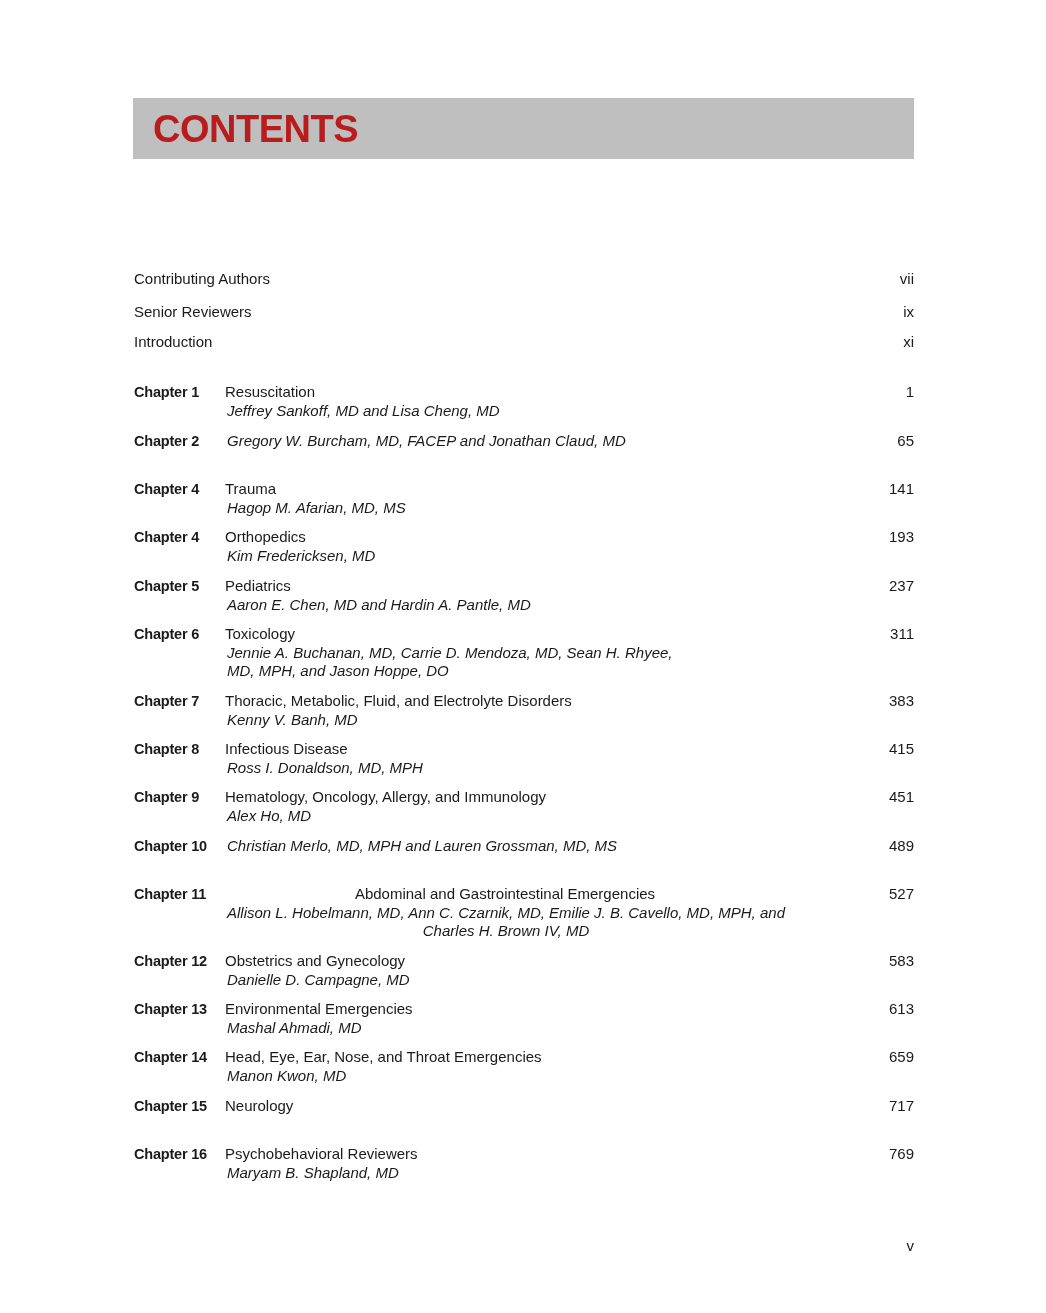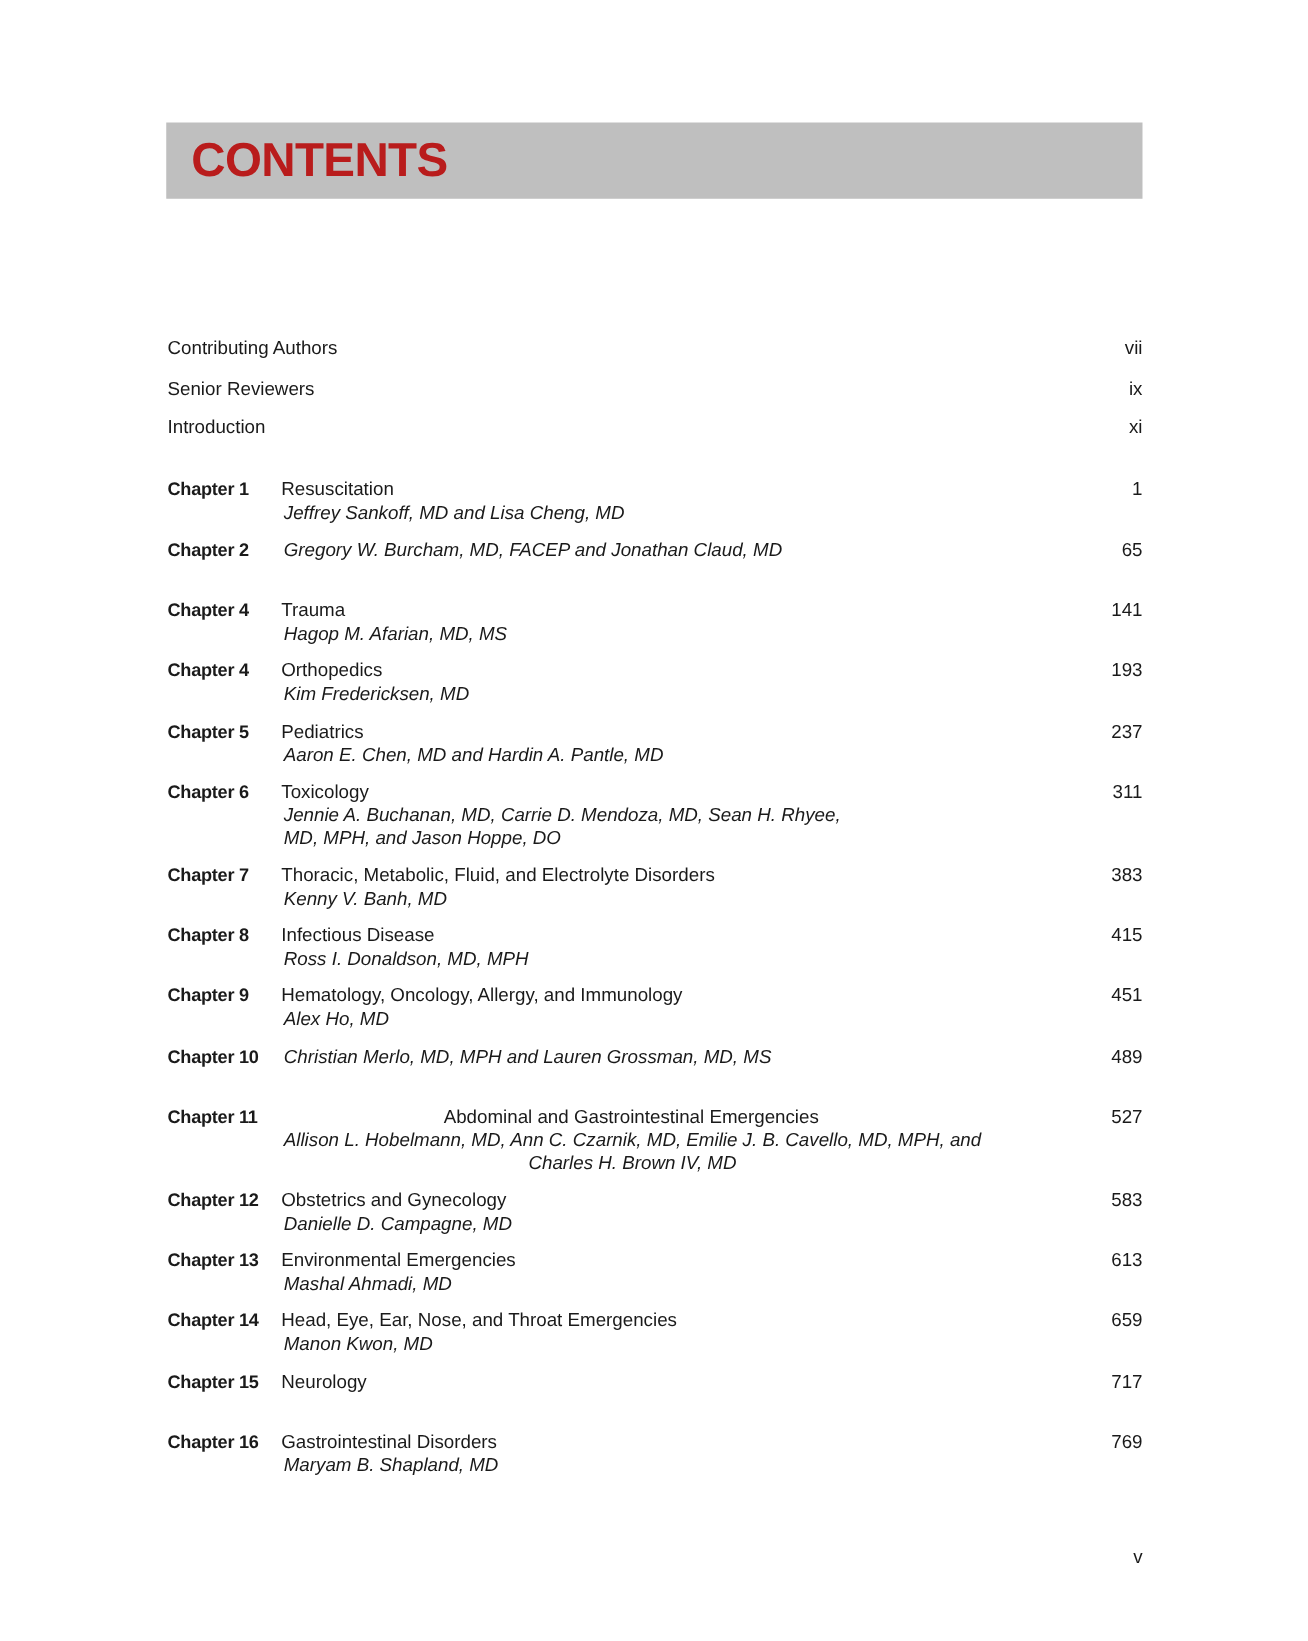--- a/index.html
+++ b/index.html
@@ -153,19 +153,19 @@
 <div class="chapter" style="top:1097px;">
   <span class="ch-num">Chapter 15</span>
   <div class="ch-body">
       <span class="ch-title">Neurology</span>
     </div>
   <span class="ch-page">717</span>
 </div>
 <div class="chapter" style="top:1145px;">
   <span class="ch-num">Chapter 16</span>
   <div class="ch-body">
-      <span class="ch-title">Gastrointestinal Disorders</span>
+      <span class="ch-title">Psychobehavioral Reviewers</span>
       <span class="ch-authors">Maryam B. Shapland, MD</span>
     </div>
   <span class="ch-page">769</span>
 </div>
 
 <div class="folio">v</div>
 
 </body></html>

